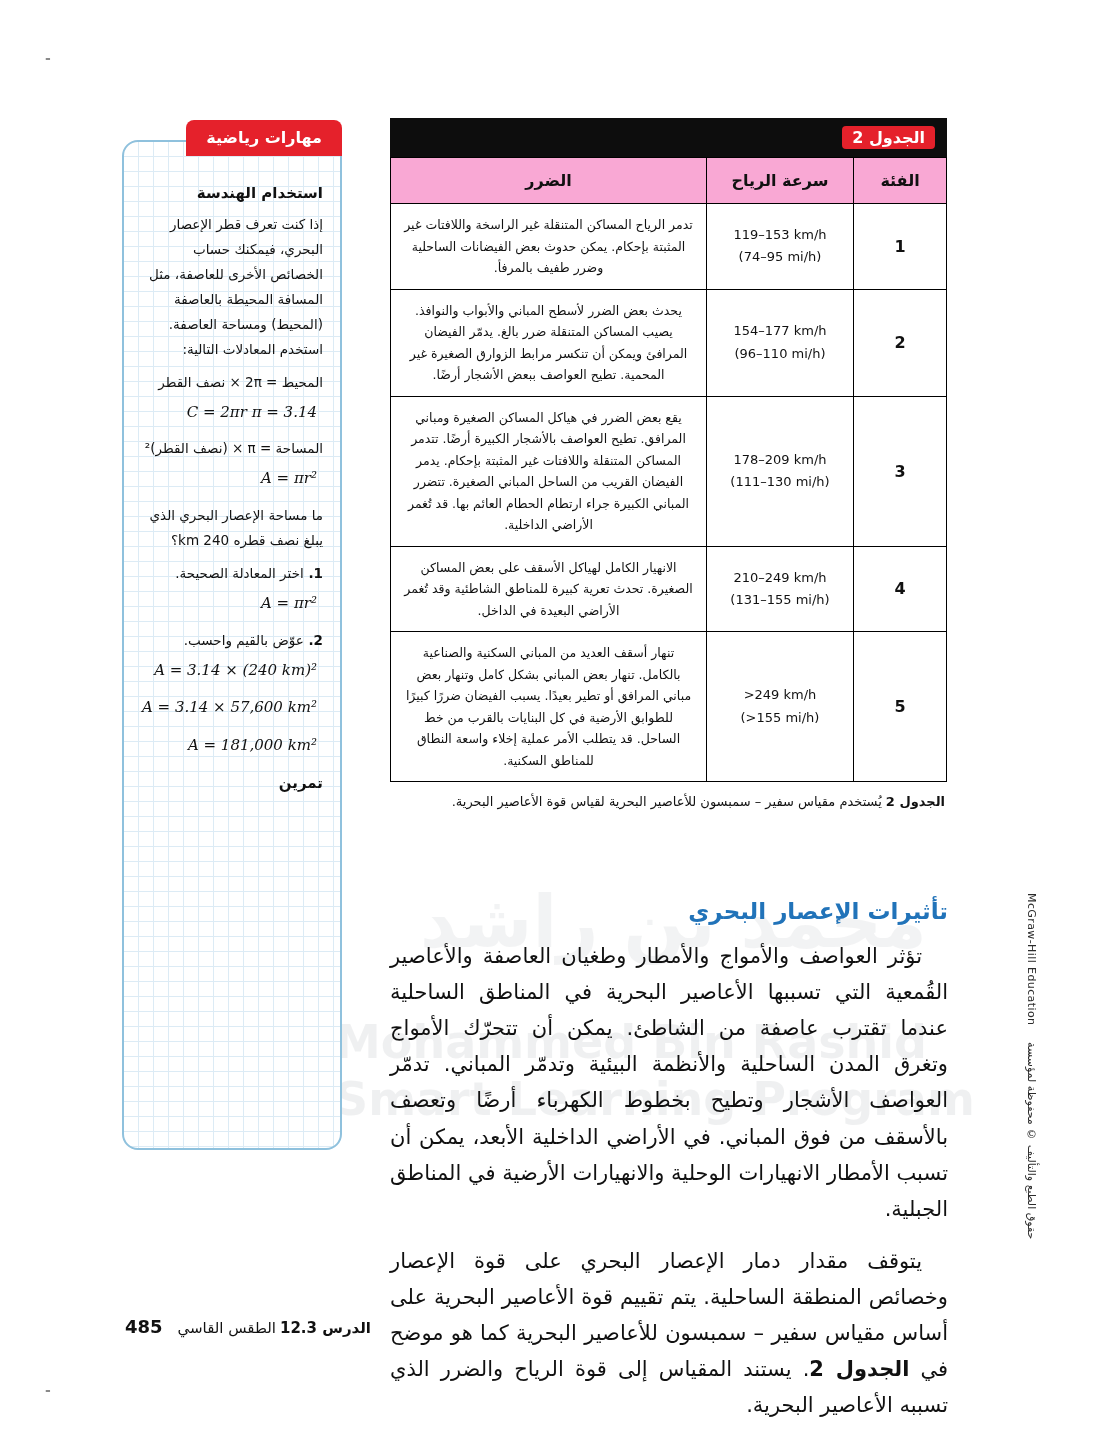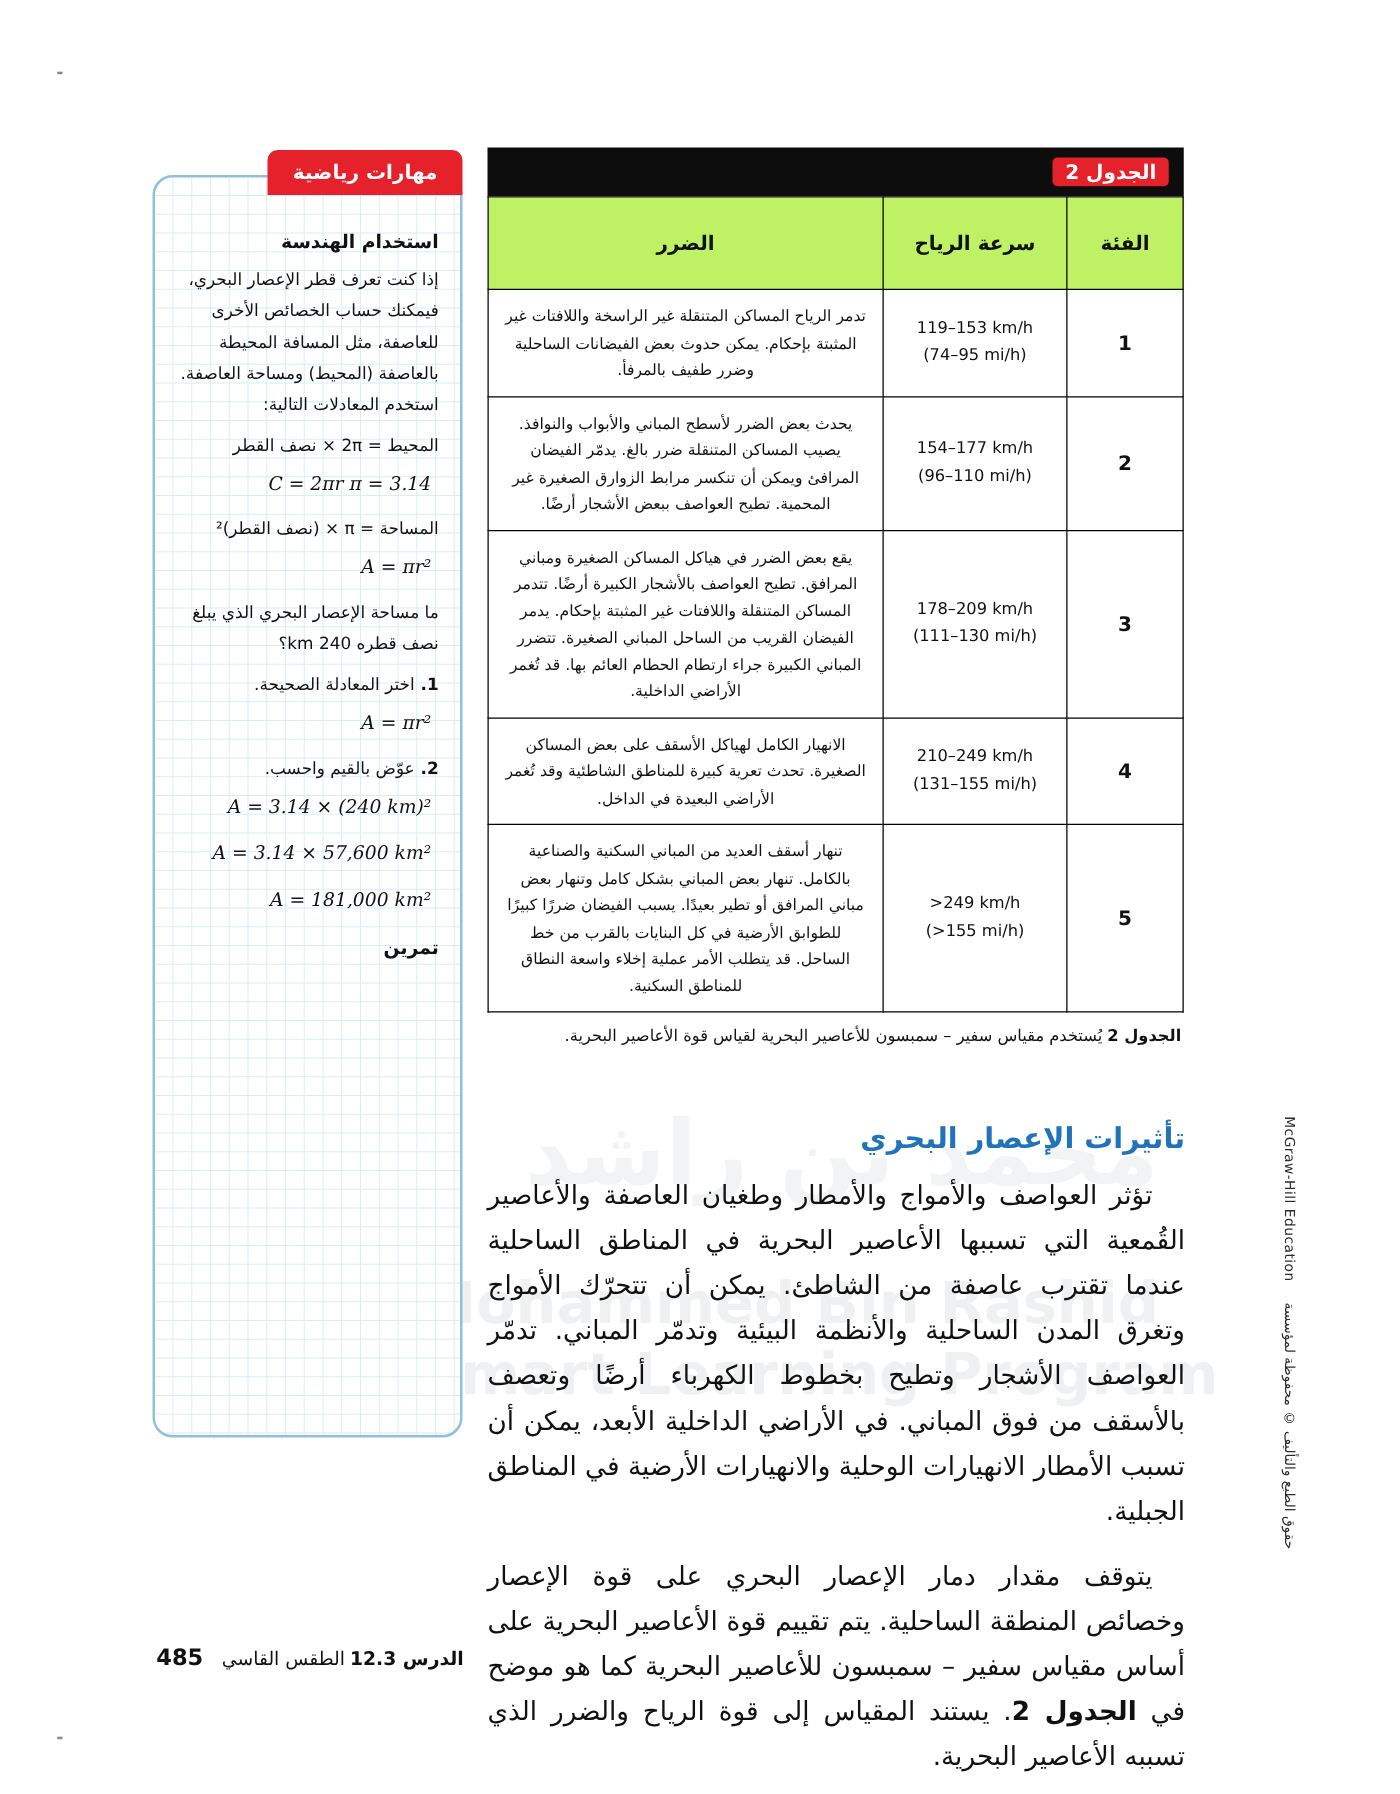--- a/index.html
+++ b/index.html
@@ -13,21 +13,21 @@
   .crop-bottom{left:45px;top:1382px;}
 
   
   .wm{position:absolute;pointer-events:none;color:#8d9298;font-weight:bold;white-space:nowrap;}
   .wm-ar{left:420px;top:880px;font-size:72px;opacity:0.10;text-align:right;}
   .wm-en1{left:335px;top:1015px;font-size:46px;opacity:0.13;}
   .wm-en2{left:335px;top:1072px;font-size:46px;opacity:0.13;}
 
   
   .sidebar{
-    position:absolute;left:122px;top:140px;width:248px;height:1010px;
+    position:absolute;left:122px;top:140px;width:220px;height:1010px;
     border:2px solid #8fc1dd;border-radius:16px;background-color:#ffffff;
     background-image:linear-gradient(#dcebf5 1px,transparent 1px),
                      linear-gradient(90deg,#dcebf5 1px,transparent 1px);
     background-size:15px 15px;background-position:-1px -1px;
     box-sizing:border-box;
   }
   .sidebar-tab{
     position:absolute;top:-22px;right:-2px;background:#e5212b;color:#fff;
     font-weight:bold;font-size:16px;padding:8px 20px 9px;border-radius:8px 8px 0 0;
   }
@@ -45,21 +45,21 @@
 
   
   .tablewrap{position:absolute;left:390px;top:118px;width:557px;}
   .tbl-titlebar{
     background:#0d0d0d;color:#fff;display:flex;align-items:center;gap:10px;
     padding:8px 12px;font-size:17px;font-weight:bold;
   }
   .tbl-badge{background:#e5212b;color:#fff;padding:2px 10px;border-radius:4px;font-size:16px;}
   table.stable{width:100%;border-collapse:collapse;background:#fff;border:1.5px solid #000;}
   table.stable th{
-    background:#bef264;border:1.3px solid #000;padding:27px 8px;
+    background:#f9a8d4;border:1.3px solid #000;padding:13px 8px;
     font-size:16px;font-weight:bold;text-align:center;
   }
   table.stable td{border:1.3px solid #000;vertical-align:middle;}
   td.cat{width:90px;text-align:center;font-weight:bold;font-size:16px;}
   td.speed{width:138px;text-align:center;font-size:13px;padding:8px 4px;line-height:1.7;}
   td.speed div{direction:ltr;}
   td.dmg{padding:10px 12px;font-size:12.5px;line-height:1.72;text-align:center;}
   .tbl-caption{margin:10px 2px 0;font-size:13px;text-align:right;line-height:1.6;}
   .tbl-caption b{margin-left:4px;}
 

